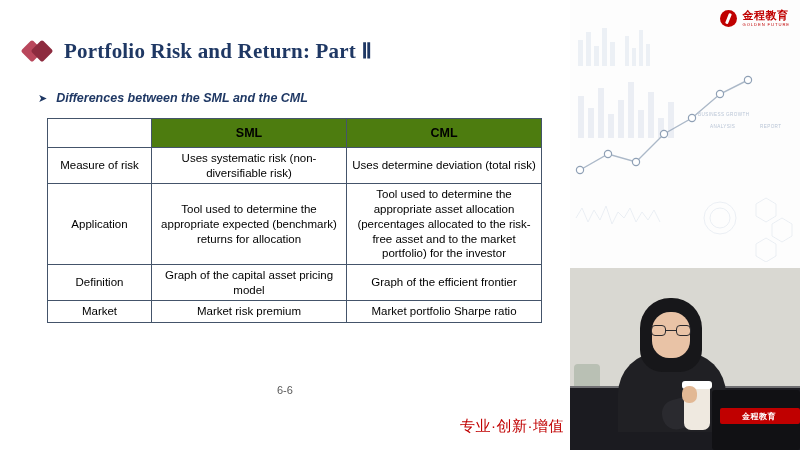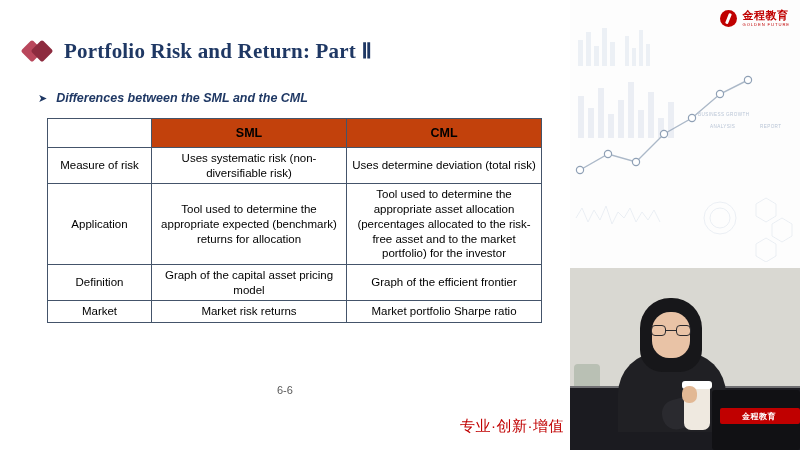--- a/index.html
+++ b/index.html
@@ -88,21 +88,21 @@
     border: 1px solid #44546a;
     font-family: "Liberation Sans", sans-serif;
     font-size: 11.5px;
     color: #000000;
     padding: 3px 5px;
     text-align: center;
     vertical-align: middle;
     line-height: 1.28;
   }
   table.cmp thead th {
-    background: #c2410c;
+    background: #4d7c0f;
     font-weight: bold;
     font-size: 12.5px;
     height: 22px;
   }
   table.cmp thead th.blank { background: #ffffff; border-top-color:#44546a; }
   .col-label { width: 104px; }
   .col-sml { width: 195px; }
   .col-cml { width: 195px; }
 
   
@@ -336,21 +336,21 @@
           <td>Tool used to determine the appropriate expected (benchmark) returns for allocation</td>
           <td>Tool used to determine the appropriate asset allocation (percentages allocated to the risk-free asset and to the market portfolio) for the investor</td>
         </tr>
         <tr>
           <td>Definition</td>
           <td>Graph of the capital asset pricing model</td>
           <td>Graph of the efficient frontier</td>
         </tr>
         <tr>
           <td>Market</td>
-          <td>Market risk returns</td>
+          <td>Market risk premium</td>
           <td>Market portfolio Sharpe ratio</td>
         </tr>
       </tbody>
     </table>
   </div>
 
   <div class="page-num">6-6</div>
   <div class="tagline">专业·创新·增值</div>
 
   <div class="right-panel">

